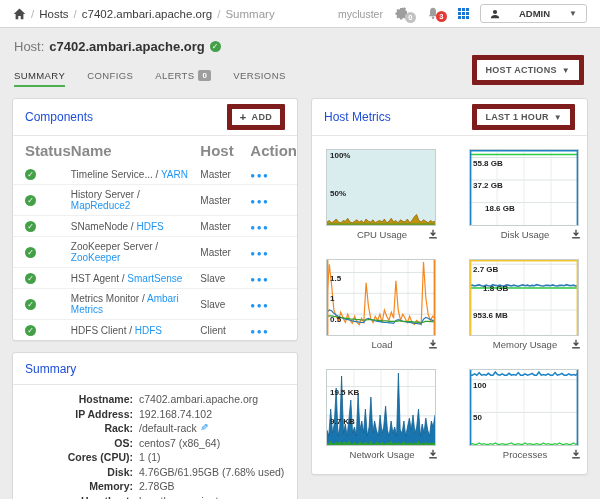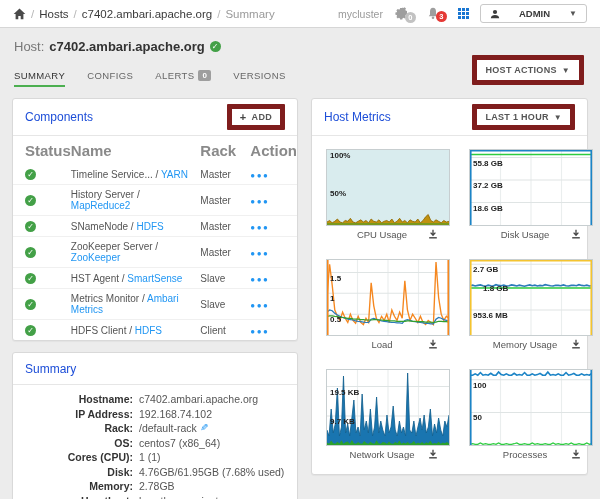--- a/index.html
+++ b/index.html
@@ -46,21 +46,21 @@
   .col-action{width:44px;}
   .svc-link{color:#2196f3;cursor:pointer;}
   .dots{color:#2196f3;font-size:8px;letter-spacing:1.5px;font-weight:bold;cursor:pointer;}
   .summary-body{padding:7px 12px 8px;}
   .srow{display:flex;font-size:10.5px;line-height:14.5px;}
   .slabel{width:108px;flex:none;text-align:right;font-weight:bold;color:#333;padding-right:6px;}
   .sval{color:#555;}
   .pencil{color:#2196f3;font-size:10px;margin-left:3px;cursor:pointer;display:inline-block;transform:scaleX(-1);}
   .charts{display:grid;grid-template-columns:110px 110px;column-gap:33px;row-gap:17px;padding:13px 0 12px 14px;}
   .chart-cell{width:112px;}
-  .plot{width:124px;height:77px;border:1px solid #c7ced0;box-sizing:border-box;position:relative;background:#fff;cursor:pointer;}
+  .plot{width:110px;height:77px;border:1px solid #c7ced0;box-sizing:border-box;position:relative;background:#fff;cursor:pointer;}
   .plot svg{position:absolute;left:0;top:0;}
   .ylab{position:absolute;left:3px;font-size:8px;font-weight:bold;color:#222;line-height:8px;pointer-events:none;}
   .caption{position:relative;margin-top:3px;height:13px;font-size:9.5px;color:#555;text-align:center;}
   .dl-ico{position:absolute;right:0;top:0;cursor:pointer;line-height:0;}
 </style>
 </head>
 <body>
 
 <div class="nav">
   <div class="crumbs">
@@ -149,21 +149,21 @@
           <span class="btn btn-sm">
             <span class="plus">+</span>
             <span>ADD</span>
           </span>
         </div>
         <table class="ctable">
           <thead>
               <tr id="comp-head">
                 <th class="col-status">Status</th>
                 <th>Name</th>
-                <th class="col-type">Rack</th>
+                <th class="col-type">Host</th>
                 <th class="col-action">Action</th>
               </tr>
             </thead>
           <tbody id="comp-body">
               <tr>
                 <td class="col-status"><span class="check">✓</span></td>
                 <td><span>Timeline Service... / </span><span class="svc-link">YARN</span></td>
                 <td class="col-type">Master</td>
                 <td class="col-action"><span class="dots">●●●</span></td>
               </tr>
@@ -289,21 +289,21 @@
                   <line x1="0" y1="52.5" x2="108" y2="52.5" stroke="#dfe4e4" stroke-width="1"></line>
                   <line x1="0" y1="30.0" x2="108" y2="30.0" stroke="#dfe4e4" stroke-width="1"></line>
                   <line x1="0" y1="7.5" x2="108" y2="7.5" stroke="#dfe4e4" stroke-width="1"></line>
                   <polyline points="0.0,0.4 2.3,0.4 4.6,0.4 6.9,0.4 9.2,0.4 11.5,0.4 13.8,0.4 16.1,0.4 18.4,0.4 20.7,0.4 23.0,0.4 25.3,0.4 27.6,0.4 29.9,0.4 32.2,0.4 34.5,0.4 36.8,0.4 39.1,0.4 41.4,0.4 43.7,0.4 46.0,0.4 48.3,0.4 50.6,0.4 52.9,0.4 55.1,0.4 57.4,0.4 59.7,0.4 62.0,0.4 64.3,0.4 66.6,0.4 68.9,0.4 71.2,0.4 73.5,0.4 75.8,0.4 78.1,0.4 80.4,0.4 82.7,0.4 85.0,0.4 87.3,0.4 89.6,0.4 91.9,0.4 94.2,0.4 96.5,0.4 98.8,0.4 101.1,0.4 103.4,0.4 105.7,0.4 108.0,0.4" fill="none" stroke="#1c84c6" stroke-width="2.4"></polyline>
                   <polyline points="0.0,4.6 2.3,4.6 4.6,4.6 6.9,4.6 9.2,4.6 11.5,4.6 13.8,4.6 16.1,4.6 18.4,4.6 20.7,4.6 23.0,4.6 25.3,4.6 27.6,4.6 29.9,4.6 32.2,4.6 34.5,4.6 36.8,4.6 39.1,4.6 41.4,4.6 43.7,4.6 46.0,4.6 48.3,4.6 50.6,4.6 52.9,4.6 55.1,4.6 57.4,4.6 59.7,4.6 62.0,4.6 64.3,4.6 66.6,4.6 68.9,4.6 71.2,4.6 73.5,4.6 75.8,4.6 78.1,4.6 80.4,4.6 82.7,4.6 85.0,4.6 87.3,4.6 89.6,4.6 91.9,4.6 94.2,4.6 96.5,4.6 98.8,4.6 101.1,4.6 103.4,4.6 105.7,4.6 108.0,4.6" fill="none" stroke="#2ecc40" stroke-width="1.5"></polyline>
                   <line x1="0.7" y1="0" x2="0.7" y2="75" stroke="#1c84c6" stroke-width="1.4"></line>
                   <line x1="107.3" y1="0" x2="107.3" y2="75" stroke="#1c84c6" stroke-width="1.4"></line>
                 </svg>
                 <div class="ylab" style="top: 9.5px;">55.8 GB</div>
                 <div class="ylab" style="top: 32px;">37.2 GB</div>
-                <div class="ylab" style="top: 54.5px;">18.6 GB</div>
+                <div class="ylab" style="top: 54.5px; padding-left: 12px;">18.6 GB</div>
               </div>
               <div class="caption"><span>Disk Usage</span><span class="dl-ico"><svg width="10" height="10" viewBox="0 0 10 10">
                     <path d="M5 0.8 V5.6 M2.6 3.6 L5 6.2 L7.4 3.6" stroke="#444" stroke-width="1.3" fill="none"></path>
                     <line x1="1.2" y1="8.8" x2="8.8" y2="8.8" stroke="#444" stroke-width="1.4"></line>
                   </svg></span></div>
             </div>
             <div class="chart-cell">
               <div class="plot">
                 <svg xmlns="http://www.w3.org/2000/svg" width="100%" height="100%" viewBox="0 0 108 75" preserveAspectRatio="none">
                   <line x1="27.0" y1="0" x2="27.0" y2="75" stroke="#eaeeee" stroke-width="1"></line>

